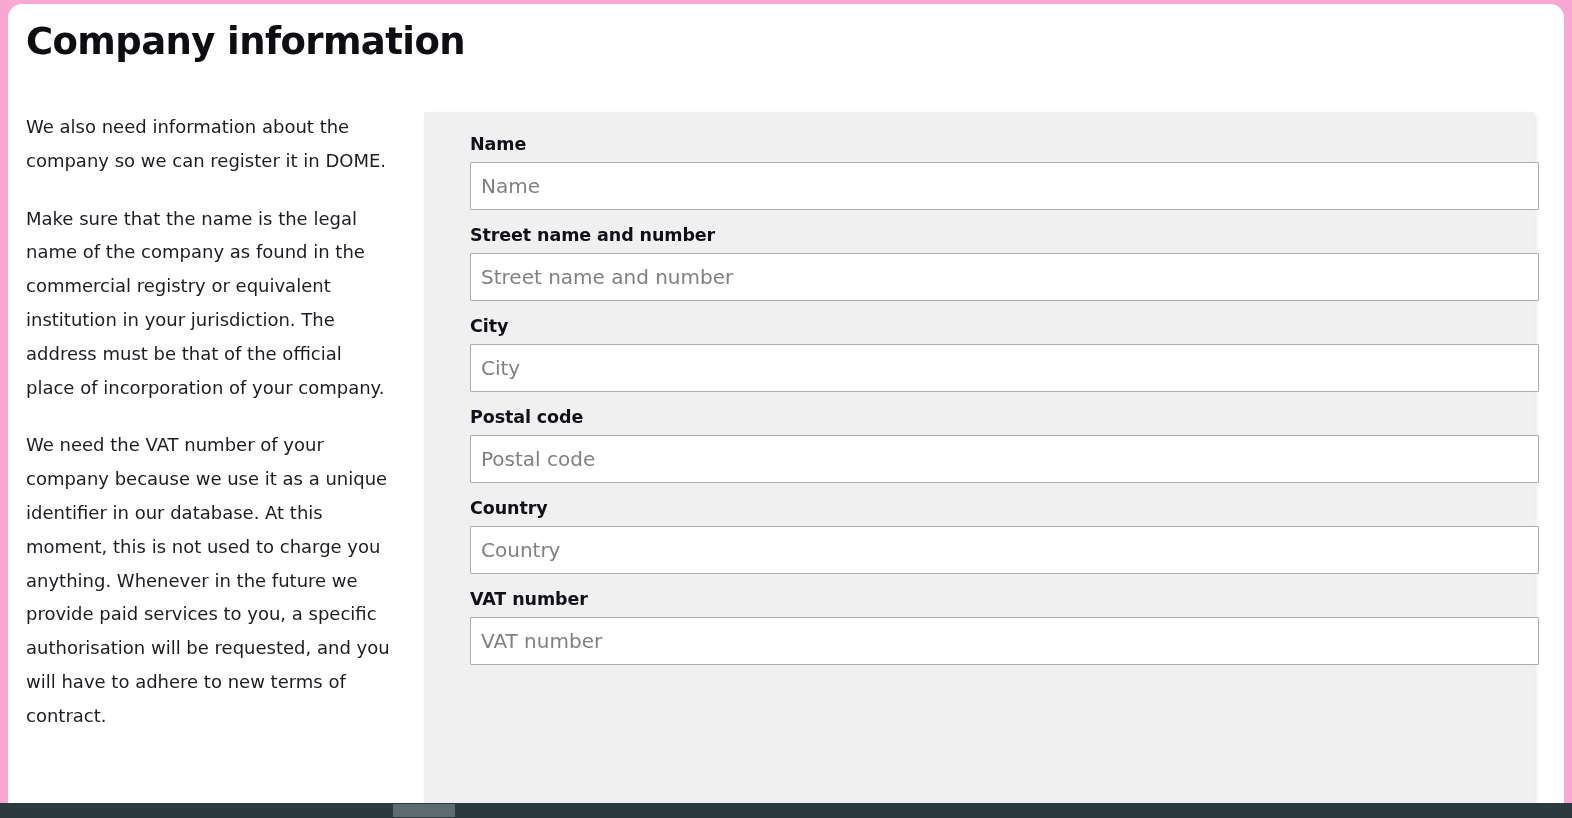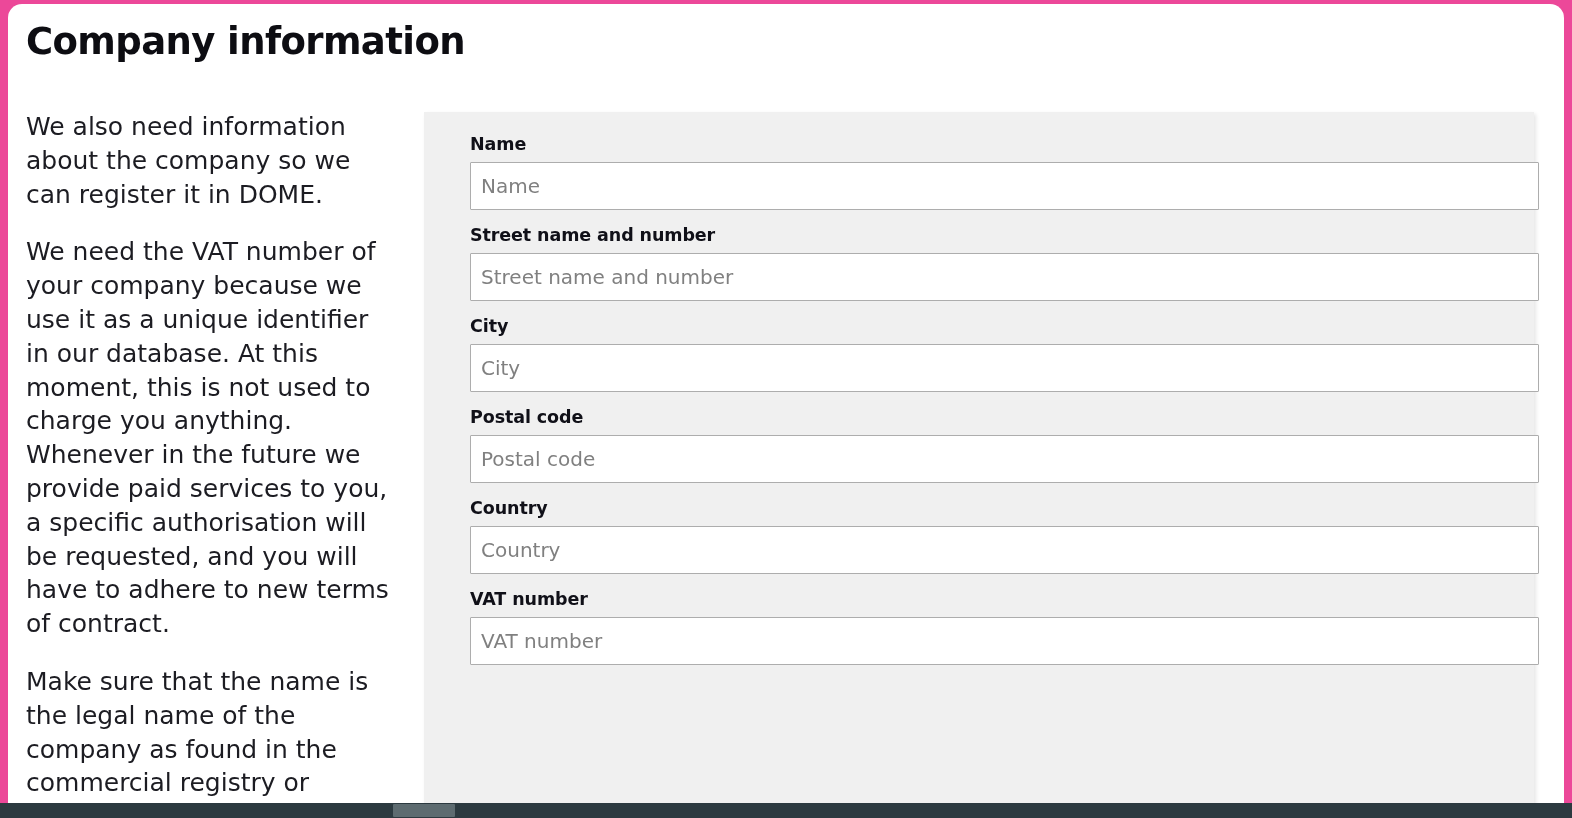--- a/index.html
+++ b/index.html
@@ -10,21 +10,21 @@
     height: 818px;
     overflow: hidden;
     background: #e8eaee;
     font-family: "DejaVu Sans", sans-serif;
   }
 
   #viewport {
     position: relative;
     width: 1572px;
     height: 818px;
-    background: #ec4899;
+    background: #f9a8d4;
   }
 
   
   #card {
     position: absolute;
     left: 8px;
     top: 4px;
     width: 1556px;
     height: 799px;
     background: #ffffff;
@@ -47,21 +47,21 @@
 
   
   #intro-column {
     position: absolute;
     left: 18px;
     top: 106px;
     width: 368px;
   }
   #intro-column p {
     margin: 0 1px 24px 0;
-    font-size: 25px;
+    font-size: 18px;
     line-height: 33.8px;
     color: #1c1c22;
     font-family: "DejaVu Sans", sans-serif;
   }
   #intro-column p:last-child { margin-bottom: 0; }
 
   
   #form-panel {
     position: absolute;
     left: 416px;
@@ -127,22 +127,22 @@
 <body>
 
 <div id="viewport">
 
   <div id="card">
 
     <div id="page-title">Company information</div>
 
     <div id="intro-column">
       <p>We also need information about the company so we can register it in DOME.</p>
+      <p>Make sure that the name is the legal name of the company as found in the commercial registry or equivalent institution in your jurisdiction. The address must be that of the official place of incorporation of your company.</p>
       <p>We need the VAT number of your company because we use it as a unique identifier in our database. At this moment, this is not used to charge you anything. Whenever in the future we provide paid services to you, a specific authorisation will be requested, and you will have to adhere to new terms of contract.</p>
-      <p>Make sure that the name is the legal name of the company as found in the commercial registry or equivalent institution in your jurisdiction. The address must be that of the official place of incorporation of your company.</p>
     </div>
 
     <div id="form-panel">
 
       <div class="field-group">
         <label class="field-label">Name</label>
         <input class="field-input" type="text" placeholder="Name" style="">
       </div>
 
       <div class="field-group">

